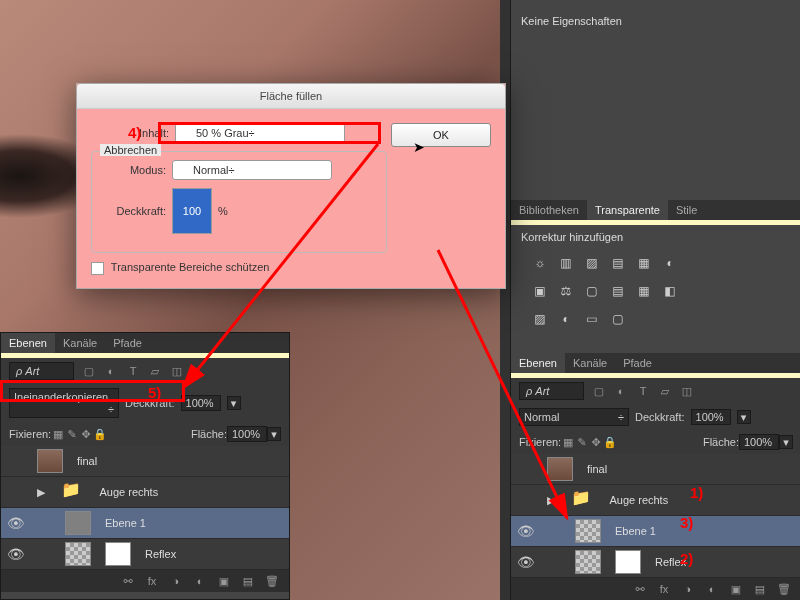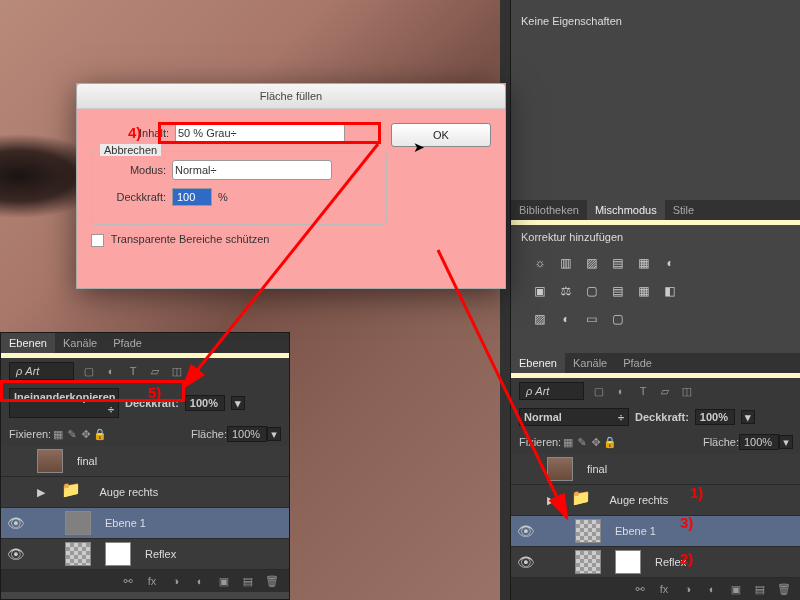--- a/index.html
+++ b/index.html
@@ -11,21 +11,21 @@
 .tab-group { display:flex; background:#323232; border-bottom:5px solid #fef9c3; }
 .tab { padding:4px 8px; color:#aaa; cursor:pointer; }
 .tab.active { background:#454545; color:#eee; }
 .korr { padding:6px 10px; color:#ddd; }
 .icon-row { display:flex; gap:8px; padding:6px 20px; }
 .ico { width:18px; height:16px; display:inline-flex; align-items:center; justify-content:center; color:#ccc; font-size:12px; }
 .layers-container { position:absolute; bottom:0; width:290px; }
 .layers-header { display:flex; align-items:center; background:#383838; padding:4px 8px; gap:8px; }
 .kind-dd { background:#2a2a2a; border:1px solid #1a1a1a; color:#ccc; padding:2px 20px 2px 6px; font-style:italic; width:65px; }
 .mini-ico { width:14px; height:14px; color:#999; display:inline-flex;align-items:center;justify-content:center; }
-.blend-row { display:flex; align-items:center; background:#383838; padding:4px 8px; gap:6px;font-weight:bold; }
+.blend-row { display:flex; align-items:center; background:#383838; padding:4px 8px; gap:6px; }
 .blend-dd { background:#2a2a2a; border:1px solid #1a1a1a; color:#ccc; padding:2px 4px; width:110px; }
 .op-label { color:#ccc; }
 .op-val { background:#2a2a2a; border:1px solid #1a1a1a; color:#ccc; padding:1px 4px; width:40px; }
 .arrow { width:14px;height:14px;border:1px solid #1a1a1a;background:#2a2a2a;color:#ccc;text-align:center;line-height:12px;}
 .fix-row { display:flex; align-items:center; background:#383838; padding:4px 8px; gap:0; color:#ccc; }
 .layer-row { display:flex; align-items:center; background:#3a3a3a; padding:3px 6px; border-bottom:1px solid #2a2a2a; gap:14px; color:#ddd; }
 .layer-row.sel { background:#5a6b8a; }
 .eye { width:16px; color:#ccc; font-size:14px; }
 .thumb { width:26px; height:24px; border:1px solid #888; background:#666; display:inline-block; }
 .thumb.final { background:linear-gradient(#8a6a5a,#6a4a3a); }
@@ -36,24 +36,24 @@
 .thumb.folder::before { content:"📁"; color:#888; font-size:16px; position:absolute; left:2px; top:0; }
 .tri { color:#ccc; }
 .bottom-bar { display:flex; justify-content:flex-end; gap:10px; background:#2e2e2e; padding:4px 10px; color:#aaa; }
 .left-panel { position:absolute; left:0; top:332px; width:290px; height:268px; background:#454545; border:1px solid #1a1a1a; }
 
 .dialog { position:absolute; left:76px; top:83px; width:430px; height:206px; background:#fca5a5; border:1px solid #aaa; box-shadow:0 6px 30px rgba(0,0,0,0.5); border-radius:0; }
 .dlg-title { text-align:center; padding:6px; color:#444; background:linear-gradient(#f5f5f5,#e0e0e0); border-bottom:1px solid #ccc; border-radius:4px 4px 0 0; }
 .dlg-body { padding:14px; position:relative; }
 .dlg-row { display:flex; align-items:center; margin-bottom:8px; }
 .dlg-lbl { width:84px; text-align:right; padding-right:6px; color:#333; }
-.dlg-dd { background:#fff; border:1px solid #999; padding:3px 2px; color:#333; width:170px; display:flex; justify-content:flex-start; border-radius:3px; }
+.dlg-dd { background:#fff; border:1px solid #999; padding:3px 20px; color:#333; width:170px; display:flex; justify-content:flex-start; border-radius:3px; }
 .fieldset { border:1px solid #bbb; border-radius:4px; padding:8px 10px 10px; margin-top:4px; position:relative; width:296px; }
 .legend { position:absolute; top:-8px; left:8px; background:#ebebeb; padding:0 4px; color:#333; }
-.num-in { border:1px solid #999; background:#fff; padding:2px 4px; width:40px; color:#333; }
+.num-in { border:1px solid #999; background:#fff; padding:16px 4px; width:40px; color:#333;text-align:center; }
 .num-in.sel { background:#3169c6; color:#fff; }
 .chk { width:13px; height:13px; border:1px solid #999; background:#fff; margin-right:4px; display:inline-block; vertical-align:middle; }
 .btn { background:linear-gradient(#fff,#e8e8e8); border:1px solid #888; border-radius:3px; padding:5px 0; width:100px; text-align:center; color:#222; cursor:pointer; display:block; }
 .btn-col { position:absolute; right:14px; top:14px; }
 
 .hl-red { border:3px solid red; position:absolute; pointer-events:none; }
 .anno { position:absolute; color:red; font-weight:bold; font-size:15px; }
 svg.arrows { position:absolute; left:0; top:0; width:800px; height:600px; pointer-events:none; }
 .cursor { position:absolute; left:413px; top:139px; font-size:14px; color:#000; }
 </style>
@@ -61,21 +61,21 @@
 <body>
 
 <div class="bg"></div>
 
 <div class="right-panel">
   <div class="props">
     <span>Keine Eigenschaften</span>
   </div>
   <div class="tab-group">
     <div class="tab">Bibliotheken</div>
-    <div class="tab active">Mischmodus</div>
+    <div class="tab active">Transparente</div>
     <div class="tab">Stile</div>
   </div>
   <div class="korr">Korrektur hinzufügen</div>
   <div class="icon-row">
     <span class="ico">☼</span>
     <span class="ico">▥</span>
     <span class="ico">▨</span>
     <span class="ico">▤</span>
     <span class="ico">▦</span>
     <span class="ico">◐</span>

